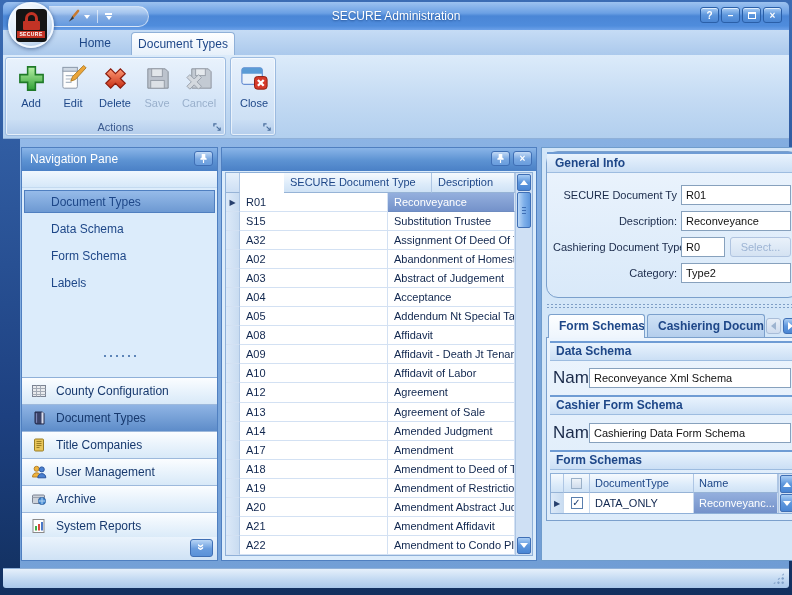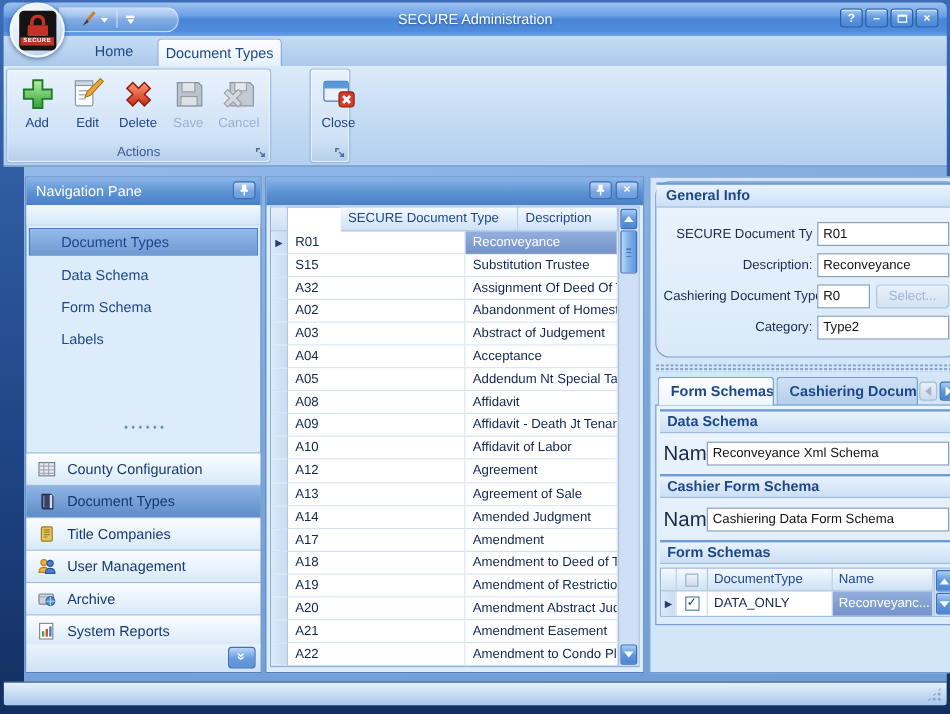--- a/index.html
+++ b/index.html
@@ -44,21 +44,21 @@
   .tab-home { left:56px; width:72px; }
   .tab-active { left:128px; width:104px; background:linear-gradient(#fdfeff,#f0f6fd 60%,#e6f0fa);
     border:1px solid #8fb0d8; border-bottom:none; }
 
   
   .ribbon { position:absolute; top:55px; left:3px; right:3px; height:84px;
     background:linear-gradient(#dcebfa,#c3daf3 55%,#b2cfee); border-bottom:1px solid #8fb0d8; }
   .rgroup { position:absolute; top:2px; bottom:2px; border:1px solid #9cbbe0; border-radius:3px;
     background:linear-gradient(#e9f2fc,#d3e4f7 60%,#c7dcf2); box-shadow:inset 0 0 0 1px rgba(255,255,255,.55); }
   .rgroup1 { left:2px; width:221px; }
-  .rgroup2 { left:227px; width:34px;margin-left:28px; }
+  .rgroup2 { left:227px; width:46px; }
   .rgroup-label { position:absolute; left:1px; right:1px; bottom:1px; height:14px; border-radius:0 0 2px 2px;
     background:linear-gradient(#cadef4,#b5ceec); color:#3b5a8f; font-size:11px; text-align:center; line-height:14px; }
   .launcher { position:absolute; right:2px; bottom:2px; width:11px; height:11px; display:flex; align-items:center; justify-content:center; }
   .rbtn { position:absolute; top:3px; width:40px; height:60px; display:flex; flex-direction:column; align-items:center; }
   .rbtn .ricon { width:31px; height:31px; margin-top:2px; }
   .rbtn .rlbl { font-size:11px; color:#1e4788; margin-top:3px; }
   .rbtn.disabled .rlbl { color:#9ab0cc; }
   .rb-add{left:5px} .rb-edit{left:47px} .rb-delete{left:89px} .rb-save{left:131px} .rb-cancel{left:173px} .rb-close{left:3px}
 
   
@@ -500,21 +500,21 @@
               <div class="g-cell g-c2">Amendment of Restrictions</div>
             </div>
             <div class="g-row">
               <div class="g-ind"></div>
               <div class="g-cell g-c1">A20</div>
               <div class="g-cell g-c2">Amendment Abstract Judgm...</div>
             </div>
             <div class="g-row">
               <div class="g-ind"></div>
               <div class="g-cell g-c1">A21</div>
-              <div class="g-cell g-c2">Amendment Easement</div>
+              <div class="g-cell g-c2">Amendment Affidavit</div>
             </div>
             <div class="g-row">
               <div class="g-ind"></div>
               <div class="g-cell g-c1">A22</div>
               <div class="g-cell g-c2">Amendment to Condo Plan</div>
             </div>
           </div>
         <div class="vscroll">
           <div class="vs-btn vs-up">
               <span class="tri-up"></span>

